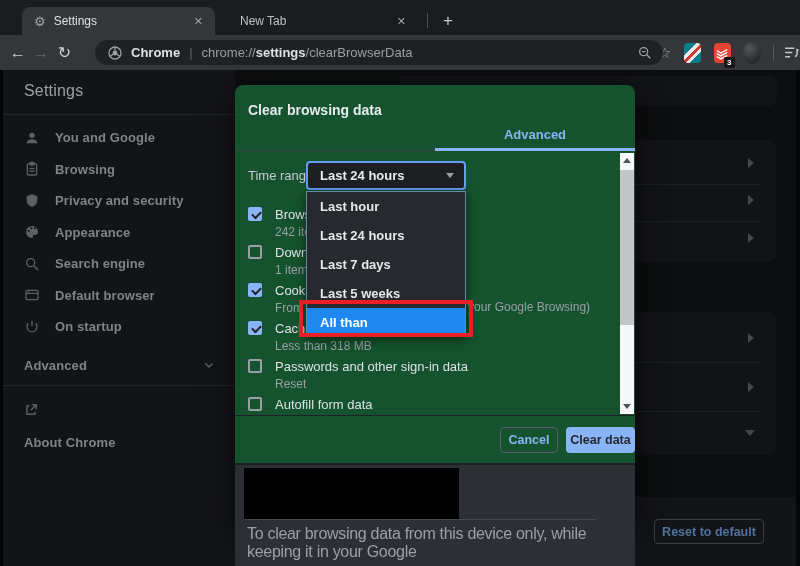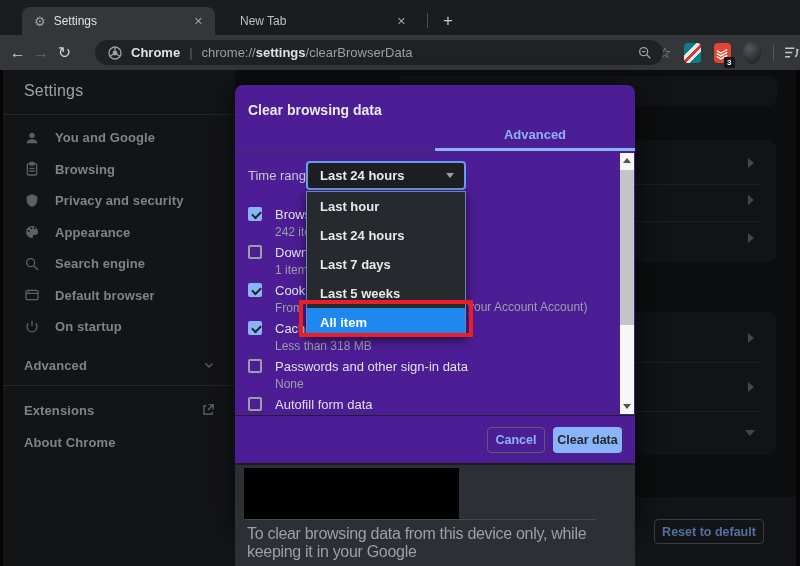--- a/index.html
+++ b/index.html
@@ -66,21 +66,21 @@
   .chev-r { position:absolute; left:348px; width:0; height:0;
     border-left:6px solid #43474c; border-top:5px solid transparent; border-bottom:5px solid transparent; }
   .chev-d { position:absolute; left:345px; width:0; height:0;
     border-top:6px solid #43474c; border-left:5px solid transparent; border-right:5px solid transparent; }
   .bg-bottom { position:absolute; left:635px; top:427px; width:165px; height:69px; background:#131417; }
   .reset-btn { position:absolute; left:19px; top:22px; width:110px; height:25px; background:transparent;
     border:1px solid #393d43; border-radius:4px; color:#53719f; font-size:12.5px; font-weight:700;
     font-family:"Liberation Sans", sans-serif; }
 
   
-  .dialog { position:absolute; left:235px; top:15px; width:400px; height:443px; background:#4c1d95;
+  .dialog { position:absolute; left:235px; top:15px; width:400px; height:443px; background:#14532d;
     border-radius:8px 8px 0 0; box-shadow:0 6px 30px rgba(0,0,0,.65); z-index:10; }
   .dlg-title { position:absolute; left:13px; top:17px; font-size:14px; font-weight:700; color:#e8eaed; }
   .dlg-tab { position:absolute; top:42px; width:200px; height:25px; text-align:center;
     font-size:13px; font-weight:700; color:#9aa0a6; }
   .dlg-tab.basic { left:0; } .dlg-tab.adv { left:200px; color:#8ab4f8; }
   .dlg-tabline { position:absolute; left:0; top:65px; width:400px; height:1px; background:#3a3d41; }
   .dlg-underline { position:absolute; left:200px; top:63px; width:200px; height:3px; background:#8ab4f8; z-index:2; }
 
   .dlg-content { position:absolute; left:0; top:67px; width:400px; height:263px; overflow:hidden; }
   .tr-label { position:absolute; left:13px; top:16px; font-size:13px; color:#c7cbd0; }
@@ -107,21 +107,21 @@
 
   
   .scrollbar { position:absolute; left:385px; top:1px; width:14px; height:261px; background:#f6f7f8; z-index:3; }
   .sb-arrow { position:absolute; left:0; width:14px; height:15px; display:flex; align-items:center; justify-content:center; }
   .sb-arrow.up { top:0; } .sb-arrow.down { bottom:0; }
   .tri-up { width:0; height:0; border-bottom:5px solid #4f5356; border-left:4px solid transparent; border-right:4px solid transparent; }
   .tri-down { width:0; height:0; border-top:5px solid #4f5356; border-left:4px solid transparent; border-right:4px solid transparent; }
   .sb-thumb { position:absolute; left:0; top:17px; width:14px; height:155px; background:#c3c5c8; }
 
   .dlg-footer { position:absolute; left:0; top:330px; width:400px; height:48px; border-top:1px solid #1f2124;
-    display:flex; align-items:center; justify-content:flex-end; gap:8px; padding-right:13px; }
+    display:flex; align-items:center; justify-content:flex-end; gap:8px; }
   .btn { height:26px; border-radius:4px; font-size:12.5px; font-weight:700; font-family:"Liberation Sans", sans-serif; }
   .btn-cancel { width:58px; background:transparent; border:1px solid #5a5e64; color:#8ab4f8; }
   .btn-confirm { width:69px; background:#8ab4f8; border:none; color:#24282c; }
 
   .dlg-bottom { position:absolute; left:0; top:378px; width:400px; height:103px; background:#2c2f33;
     border-top:2px solid #1b1d1f; }
   .redacted { position:absolute; left:9px; top:3px; width:215px; height:51px; background:#000; }
   .ft-div { position:absolute; left:10px; top:54px; width:351px; height:1px; background:#45484c; }
   .ft-text { position:absolute; left:12px; top:60px; width:340px; font-size:16px; letter-spacing:-.3px;
     line-height:18px; color:#9aa0a6; }
@@ -278,21 +278,20 @@
       <div class="sb-row" style="top:281px">
         <span class="sb-label" style="padding-left:0">Advanced</span>
         <span>
             <svg class="ic" width="12" height="12" viewBox="0 0 24 24" fill="none" stroke="#5c5f64" stroke-width="3">
               <path d="M5 9l7 7 7-7"></path>
             </svg>
           </span>
       </div>
       <div class="sb-div" style="top:315px"></div>
       <div class="sb-row" style="top:326px">
-        <span class="sb-label">Extensions</span>
         <span>
             <svg class="ic" width="14" height="14" viewBox="0 0 24 24" fill="none" stroke="#696d72" stroke-width="2">
               <path d="M9 5H5v14h14v-4"></path>
               <path d="M13 3h8v8M21 3l-9 9"></path>
             </svg>
           </span>
       </div>
       <div class="sb-row" style="top:358px">
         <span class="sb-label">About Chrome</span>
       </div>
@@ -319,30 +318,30 @@
         <div class="row" style="top:93px">
           <span class="cb"></span>
           <span class="row-label">Download history</span>
           <span class="row-sub">1 item</span>
         </div>
         <div class="row" style="top:131px">
           <span class="cb checked"></span>
           <span class="row-label">Cookies and other site data</span>
           <span class="row-sub">From 7</span>
         </div>
-        <span class="cookie-frag">your Account Account)</span>
+        <span class="cookie-frag">your Google Browsing)</span>
         <div class="row" style="top:169px">
           <span class="cb checked"></span>
           <span class="row-label">Cached images and files</span>
           <span class="row-sub">Less than 318 MB</span>
         </div>
         <div class="row" style="top:207px">
           <span class="cb"></span>
           <span class="row-label">Passwords and other sign-in data</span>
-          <span class="row-sub">None</span>
+          <span class="row-sub">Reset</span>
         </div>
         <div class="row" style="top:245px">
           <span class="cb"></span>
           <span class="row-label">Autofill form data</span>
         </div>
 
         <div class="scrollbar">
           <span class="sb-arrow up">
               <i class="tri-up"></i>
             </span>
@@ -350,21 +349,21 @@
           <span class="sb-arrow down">
               <i class="tri-down"></i>
             </span>
         </div>
 
         <div class="dd-list">
             <div class="dd-item">Last hour</div>
             <div class="dd-item">Last 24 hours</div>
             <div class="dd-item">Last 7 days</div>
             <div class="dd-item">Last 5 weeks</div>
-            <div class="dd-item dd-selected">All item</div>
+            <div class="dd-item dd-selected">All than</div>
           </div>
         <div class="red-box"></div>
       </div>
 
       <div class="dlg-footer">
         <button class="btn btn-cancel">Cancel</button>
         <button class="btn btn-confirm">Clear data</button>
       </div>
 
       <div class="dlg-bottom">

